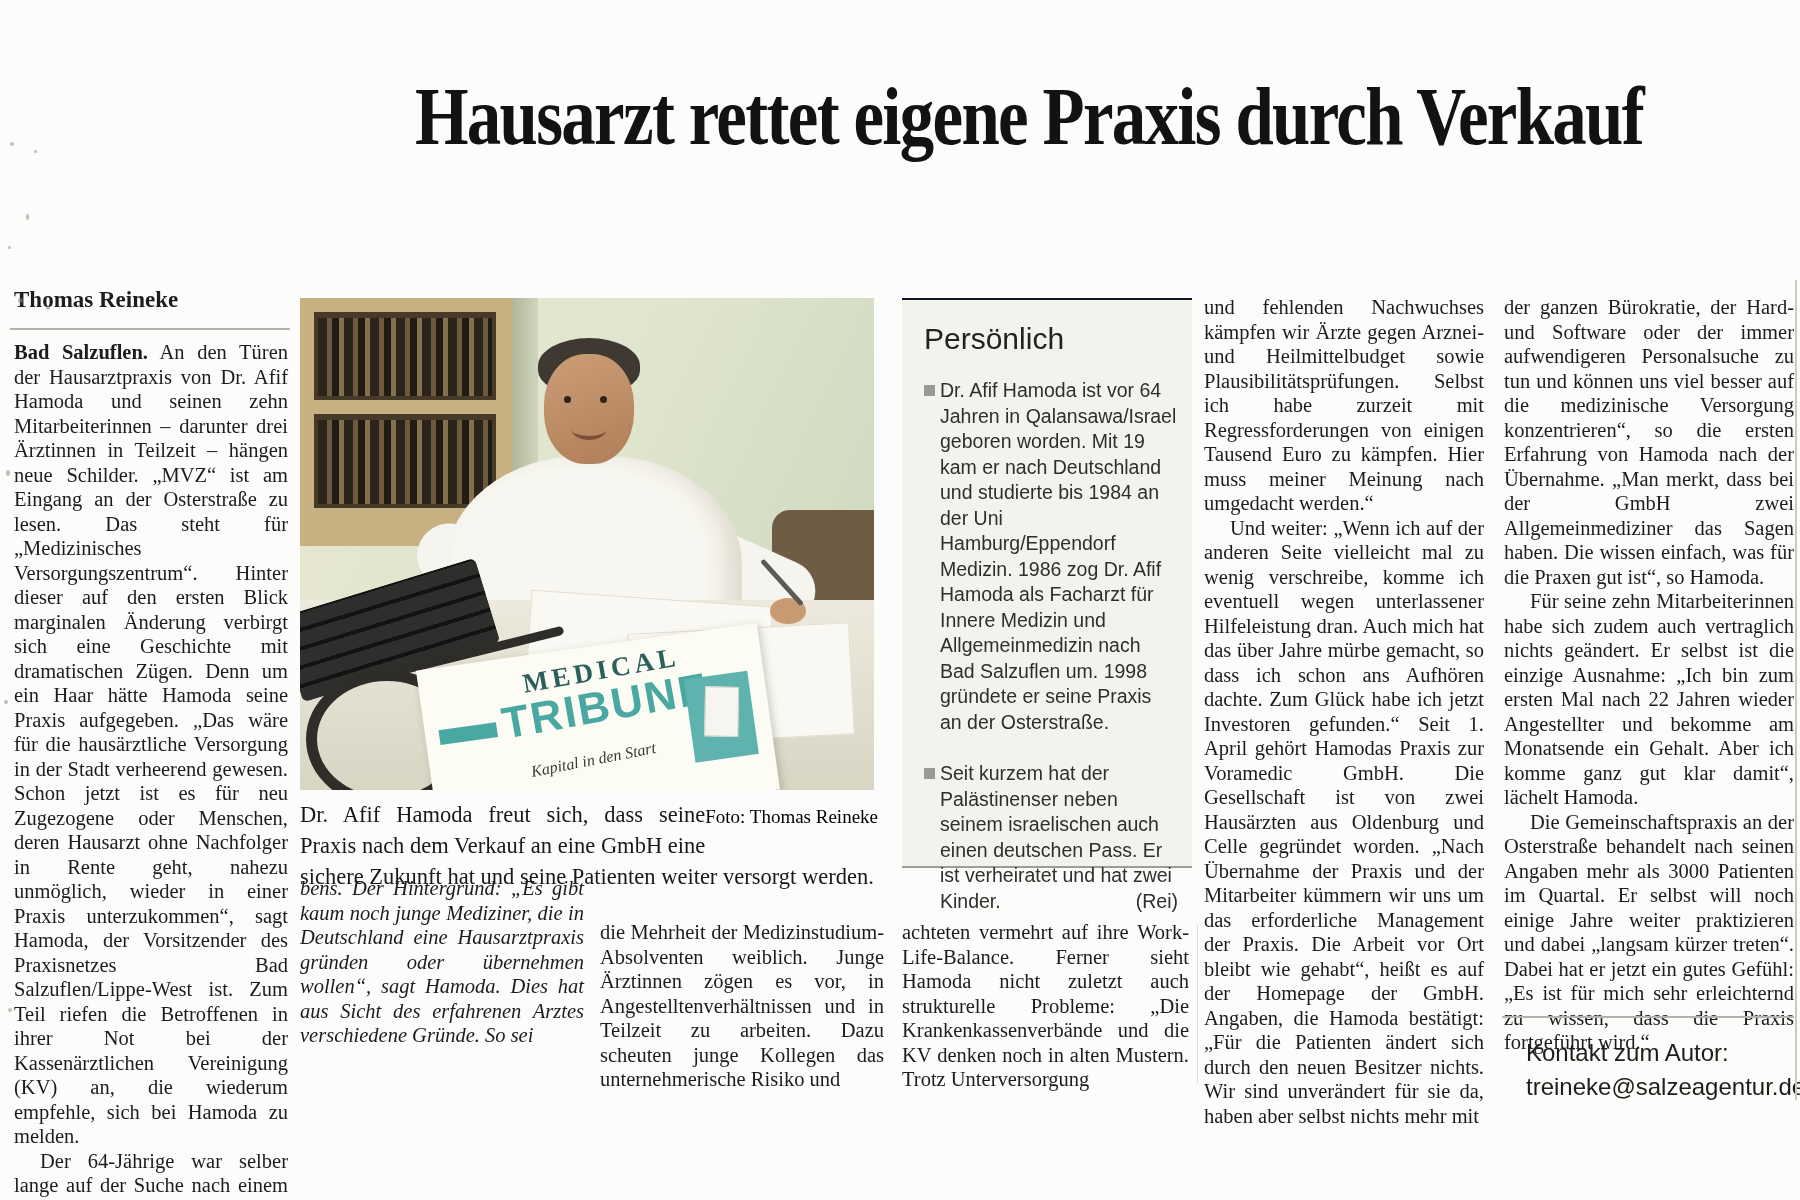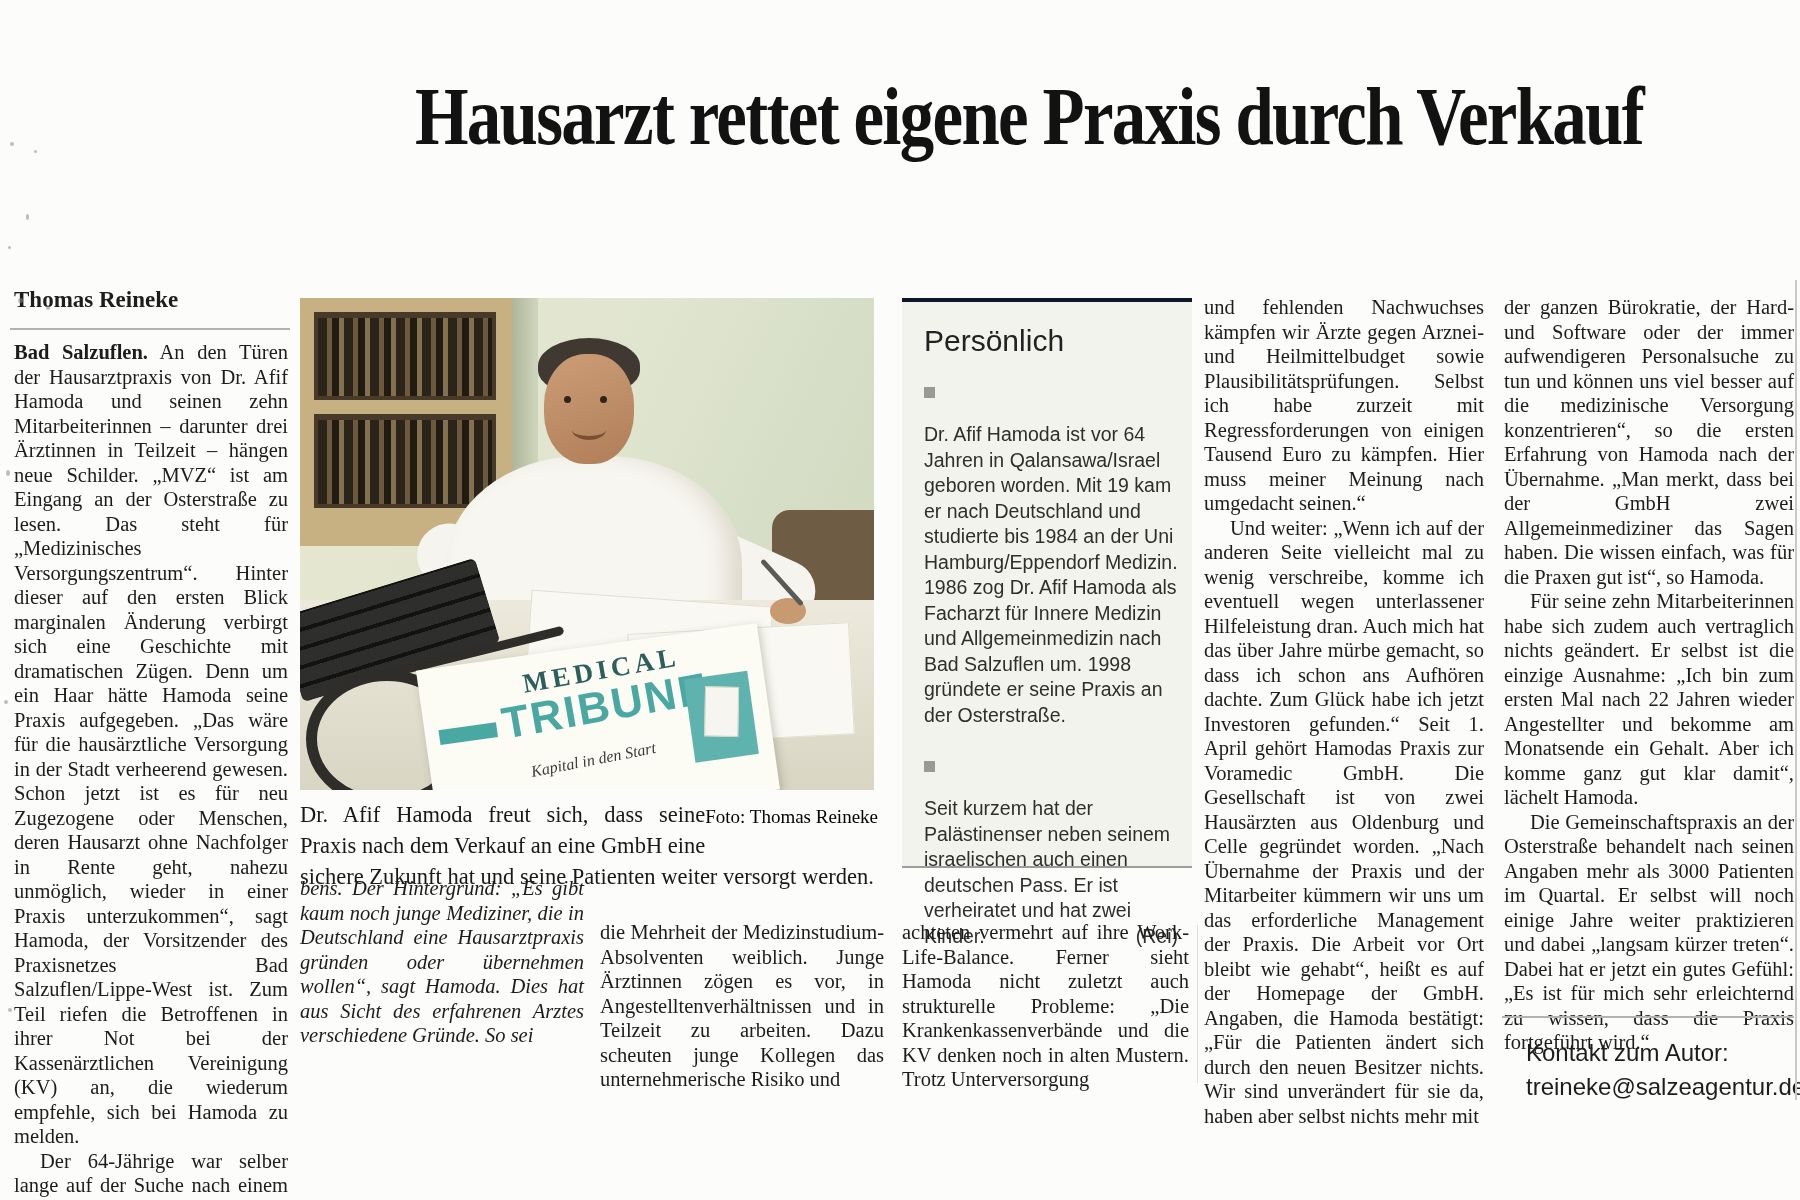--- a/index.html
+++ b/index.html
@@ -70,25 +70,25 @@
   .mag-tag{position:absolute;left:100px;top:104px;font-size:16px;font-style:italic;color:#3a3a36;transform:rotate(-3deg);}
   .mag-logo{position:absolute;right:16px;top:46px;width:64px;height:84px;background:#5fb3ae;}
   .mag-logo-card{position:absolute;left:16px;top:12px;width:32px;height:48px;background:#f6f5ef;transform:rotate(9deg);border:1px solid #d5d2c4;}
 
   
   .caption{left:300px;top:799px;width:578px;font-size:22.5px;line-height:31px;color:#181818;text-align:justify;}
   .credit{float:right;font-size:19px;color:#000000;margin-top:2px;}
 
   
   .perbox{left:902px;top:298px;width:290px;height:570px;background:#f3f3ee;
-    border-top:4px solid #0f172a;border-bottom:2px solid #9c9c98;
+    border-top:2px solid #0f172a;border-bottom:2px solid #9c9c98;
     font-family:"Liberation Sans",sans-serif;color:#2e2e2c;box-sizing:border-box;
     padding:22px 14px 0 22px;}
   .perbox h2{margin:0 0 22px 0;font-size:30px;font-weight:normal;color:#222;font-family:"Liberation Sans",sans-serif;}
-  .peritem{display:flex;gap:24px;margin-bottom:26px;font-size:19.5px;line-height:25.5px;flex-direction:column;}
+  .peritem{display:flex;gap:5px;margin-bottom:26px;font-size:19.5px;line-height:25.5px;}
   .perbullet{flex:none;width:11px;height:11px;background:#9a9a94;margin-top:7px;}
   .signoff{float:right;color:#2e2e2c;}
 
   
   .contact{left:1526px;top:1036px;font-family:"Liberation Sans",sans-serif;
     font-size:24px;line-height:34px;color:#1d1d1b;}
 
   
   .speck{position:absolute;background:#8a8a86;border-radius:50%;opacity:.55;}
 </style>
@@ -171,21 +171,21 @@
   <p>bens. Der Hintergrund: „Es gibt kaum noch junge Mediziner, die in Deutschland eine Hausarztpraxis gründen oder übernehmen wollen“, sagt Hamoda. Dies hat aus Sicht des erfahrenen Arztes verschiedene Gründe. So sei</p>
 </div>
 <div class="abs bodycol" style="left:600px;top:920px;width:284px;">
   <p>die Mehrheit der Medizinstudium-Absolventen weiblich. Junge Ärztinnen zögen es vor, in Angestelltenverhältnissen und in Teilzeit zu arbeiten. Dazu scheuten junge Kollegen das unternehmerische Risiko und</p>
 </div>
 <div class="abs bodycol" style="left:902px;top:920px;width:287px;">
   <p>achteten vermehrt auf ihre Work-Life-Balance. Ferner sieht Hamoda nicht zuletzt auch strukturelle Probleme: „Die Krankenkassenverbände und die KV denken noch in alten Mustern. Trotz Unterversorgung</p>
 </div>
 
 <div class="abs bodycol" style="left:1204px;top:295px;width:280px;">
-  <p>und fehlenden Nachwuchses kämpfen wir Ärzte gegen Arznei- und Heilmittelbudget sowie Plausibilitätsprüfungen. Selbst ich habe zurzeit mit Regressforderungen von einigen Tausend Euro zu kämpfen. Hier muss meiner Meinung nach umgedacht seinen.“</p>
+  <p>und fehlenden Nachwuchses kämpfen wir Ärzte gegen Arznei- und Heilmittelbudget sowie Plausibilitätsprüfungen. Selbst ich habe zurzeit mit Regressforderungen von einigen Tausend Euro zu kämpfen. Hier muss meiner Meinung nach umgedacht werden.“</p>
   <p class="indent">Und weiter: „Wenn ich auf der anderen Seite vielleicht mal zu wenig verschreibe, komme ich eventuell wegen unterlassener Hilfeleistung dran. Auch mich hat das über Jahre mürbe gemacht, so dass ich schon ans Aufhören dachte. Zum Glück habe ich jetzt Investoren gefunden.“ Seit 1. April gehört Hamodas Praxis zur Voramedic GmbH. Die Gesellschaft ist von zwei Hausärzten aus Oldenburg und Celle gegründet worden. „Nach Übernahme der Praxis und der Mitarbeiter kümmern wir uns um das erforderliche Management der Praxis. Die Arbeit vor Ort bleibt wie gehabt“, heißt es auf der Homepage der GmbH. Angaben, die Hamoda bestätigt: „Für die Patienten ändert sich durch den neuen Besitzer nichts. Wir sind unverändert für sie da, haben aber selbst nichts mehr mit</p>
 </div>
 
 <div class="abs bodycol" style="left:1504px;top:295px;width:290px;">
   <p>der ganzen Bürokratie, der Hard- und Software oder der immer aufwendigeren Personalsuche zu tun und können uns viel besser auf die medizinische Versorgung konzentrieren“, so die ersten Erfahrung von Hamoda nach der Übernahme. „Man merkt, dass bei der GmbH zwei Allgemeinmediziner das Sagen haben. Die wissen einfach, was für die Praxen gut ist“, so Hamoda.</p>
   <p class="indent">Für seine zehn Mitarbeiterinnen habe sich zudem auch vertraglich nichts geändert. Er selbst ist die einzige Ausnahme: „Ich bin zum ersten Mal nach 22 Jahren wieder Angestellter und bekomme am Monatsende ein Gehalt. Aber ich komme ganz gut klar damit“, lächelt Hamoda.</p>
   <p class="indent">Die Gemeinschaftspraxis an der Osterstraße behandelt nach seinen Angaben mehr als 3000 Patienten im Quartal. Er selbst will noch einige Jahre weiter praktizieren und dabei „langsam kürzer treten“. Dabei hat er jetzt ein gutes Gefühl: „Es ist für mich sehr erleichternd zu wissen, dass die Praxis fortgeführt wird.“</p>
 </div>
 
 <div class="abs rule" style="left:1502px;top:1016px;width:292px;height:2px;"></div>

